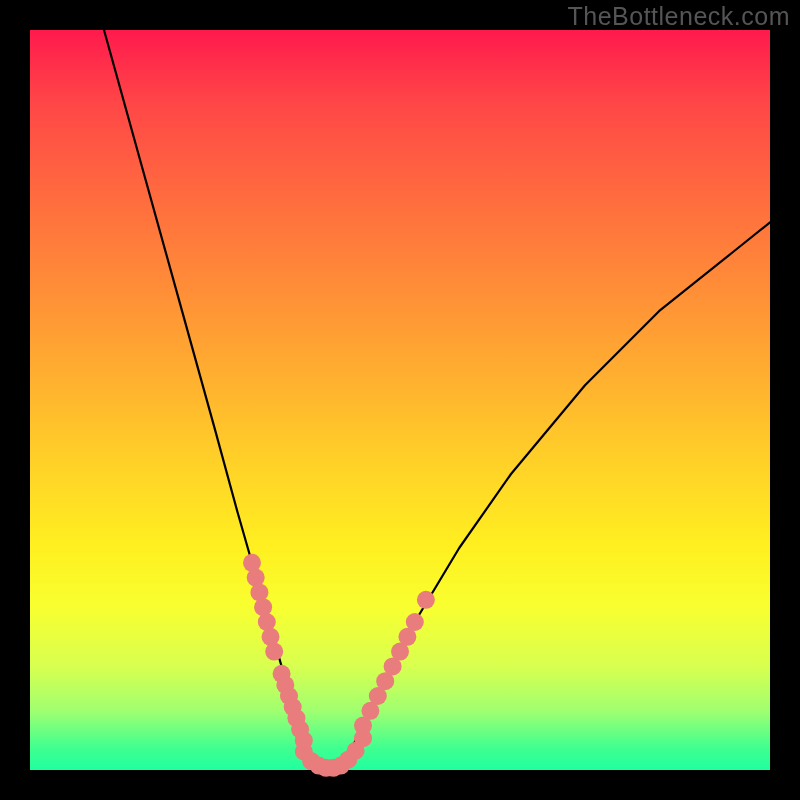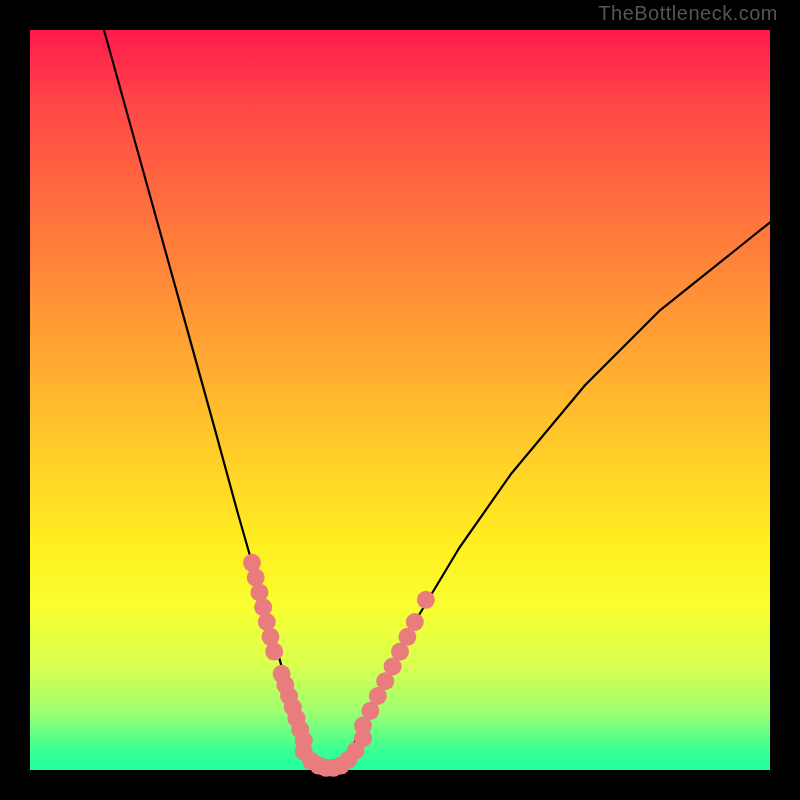--- a/index.html
+++ b/index.html
@@ -28,23 +28,23 @@
       #f8ff30 78%,
       #d8ff50 86%,
       #a0ff70 92%,
       #40ff90 97%,
       #20ffa0 100%
     );
   }
   .watermark {
     position: absolute;
     top: 2px;
-    right: 22px;
+    right: 10px;
     color: #555;
-    font-size: 20px;
+    font-size: 25px;
     font-weight: 500;
     letter-spacing: 0.5px;
   }
   svg.plot {
     position: absolute;
     left: 30px;
     top: 30px;
     width: 740px;
     height: 740px;
     overflow: visible;

